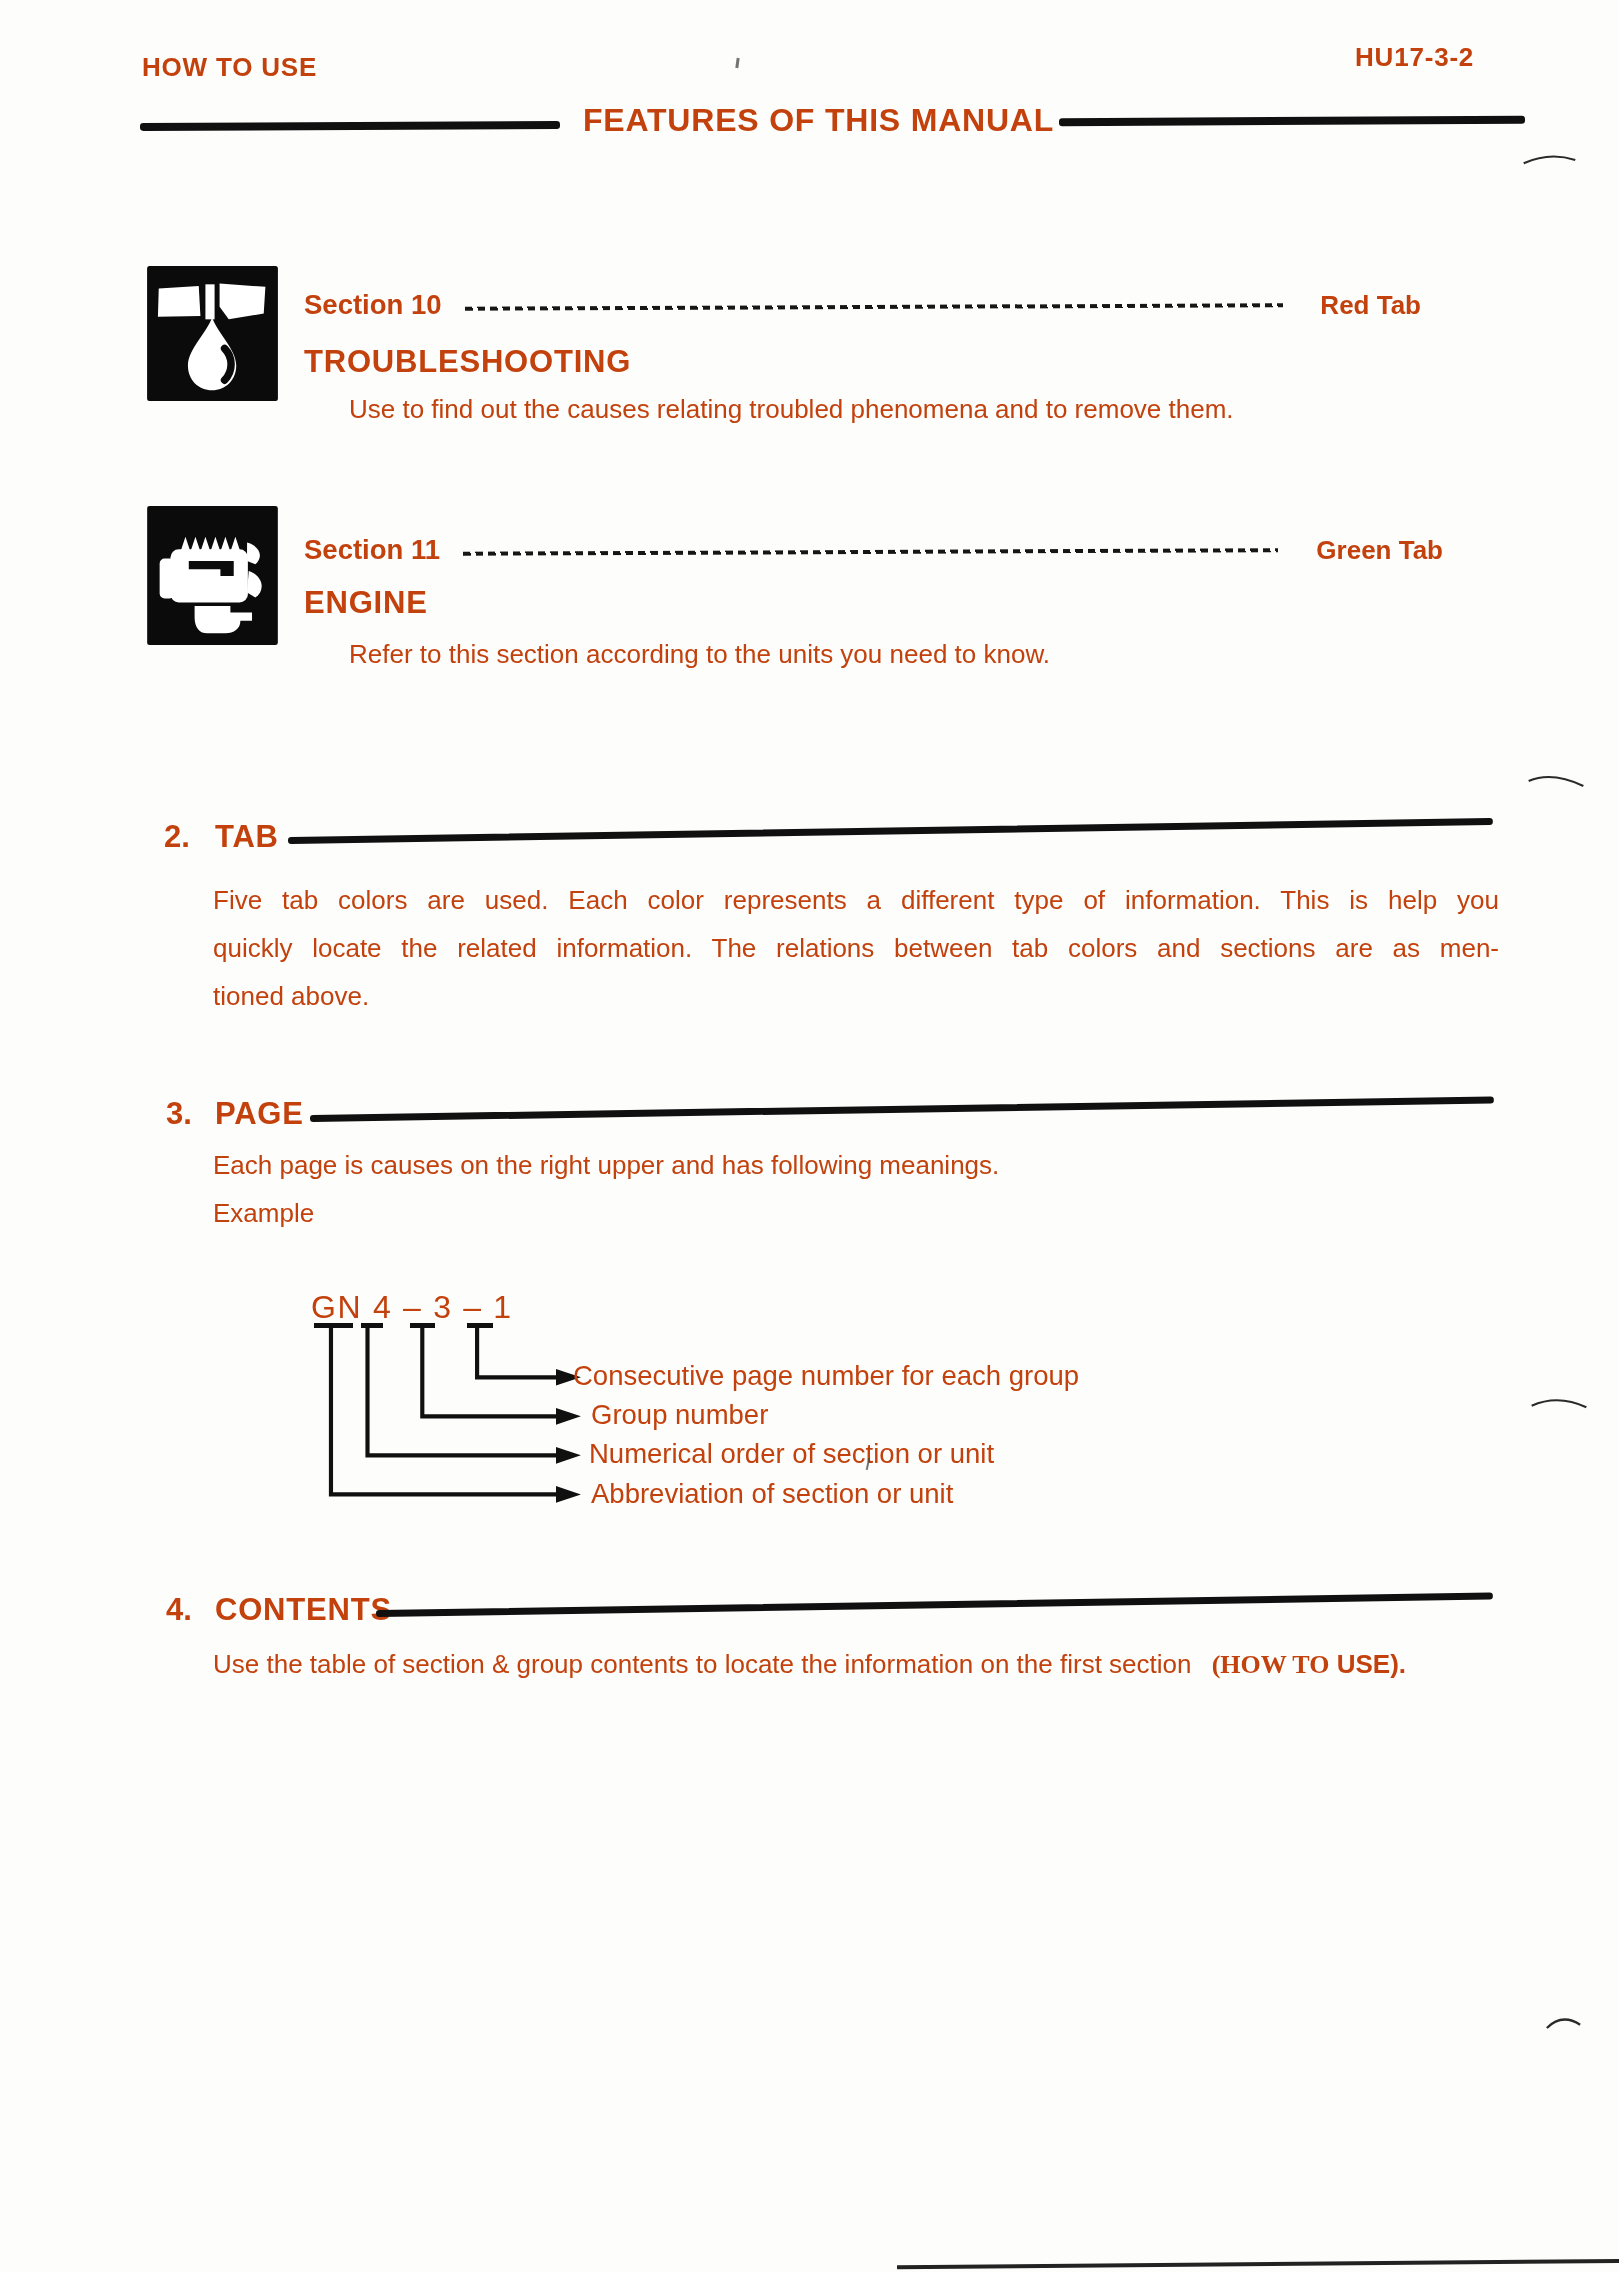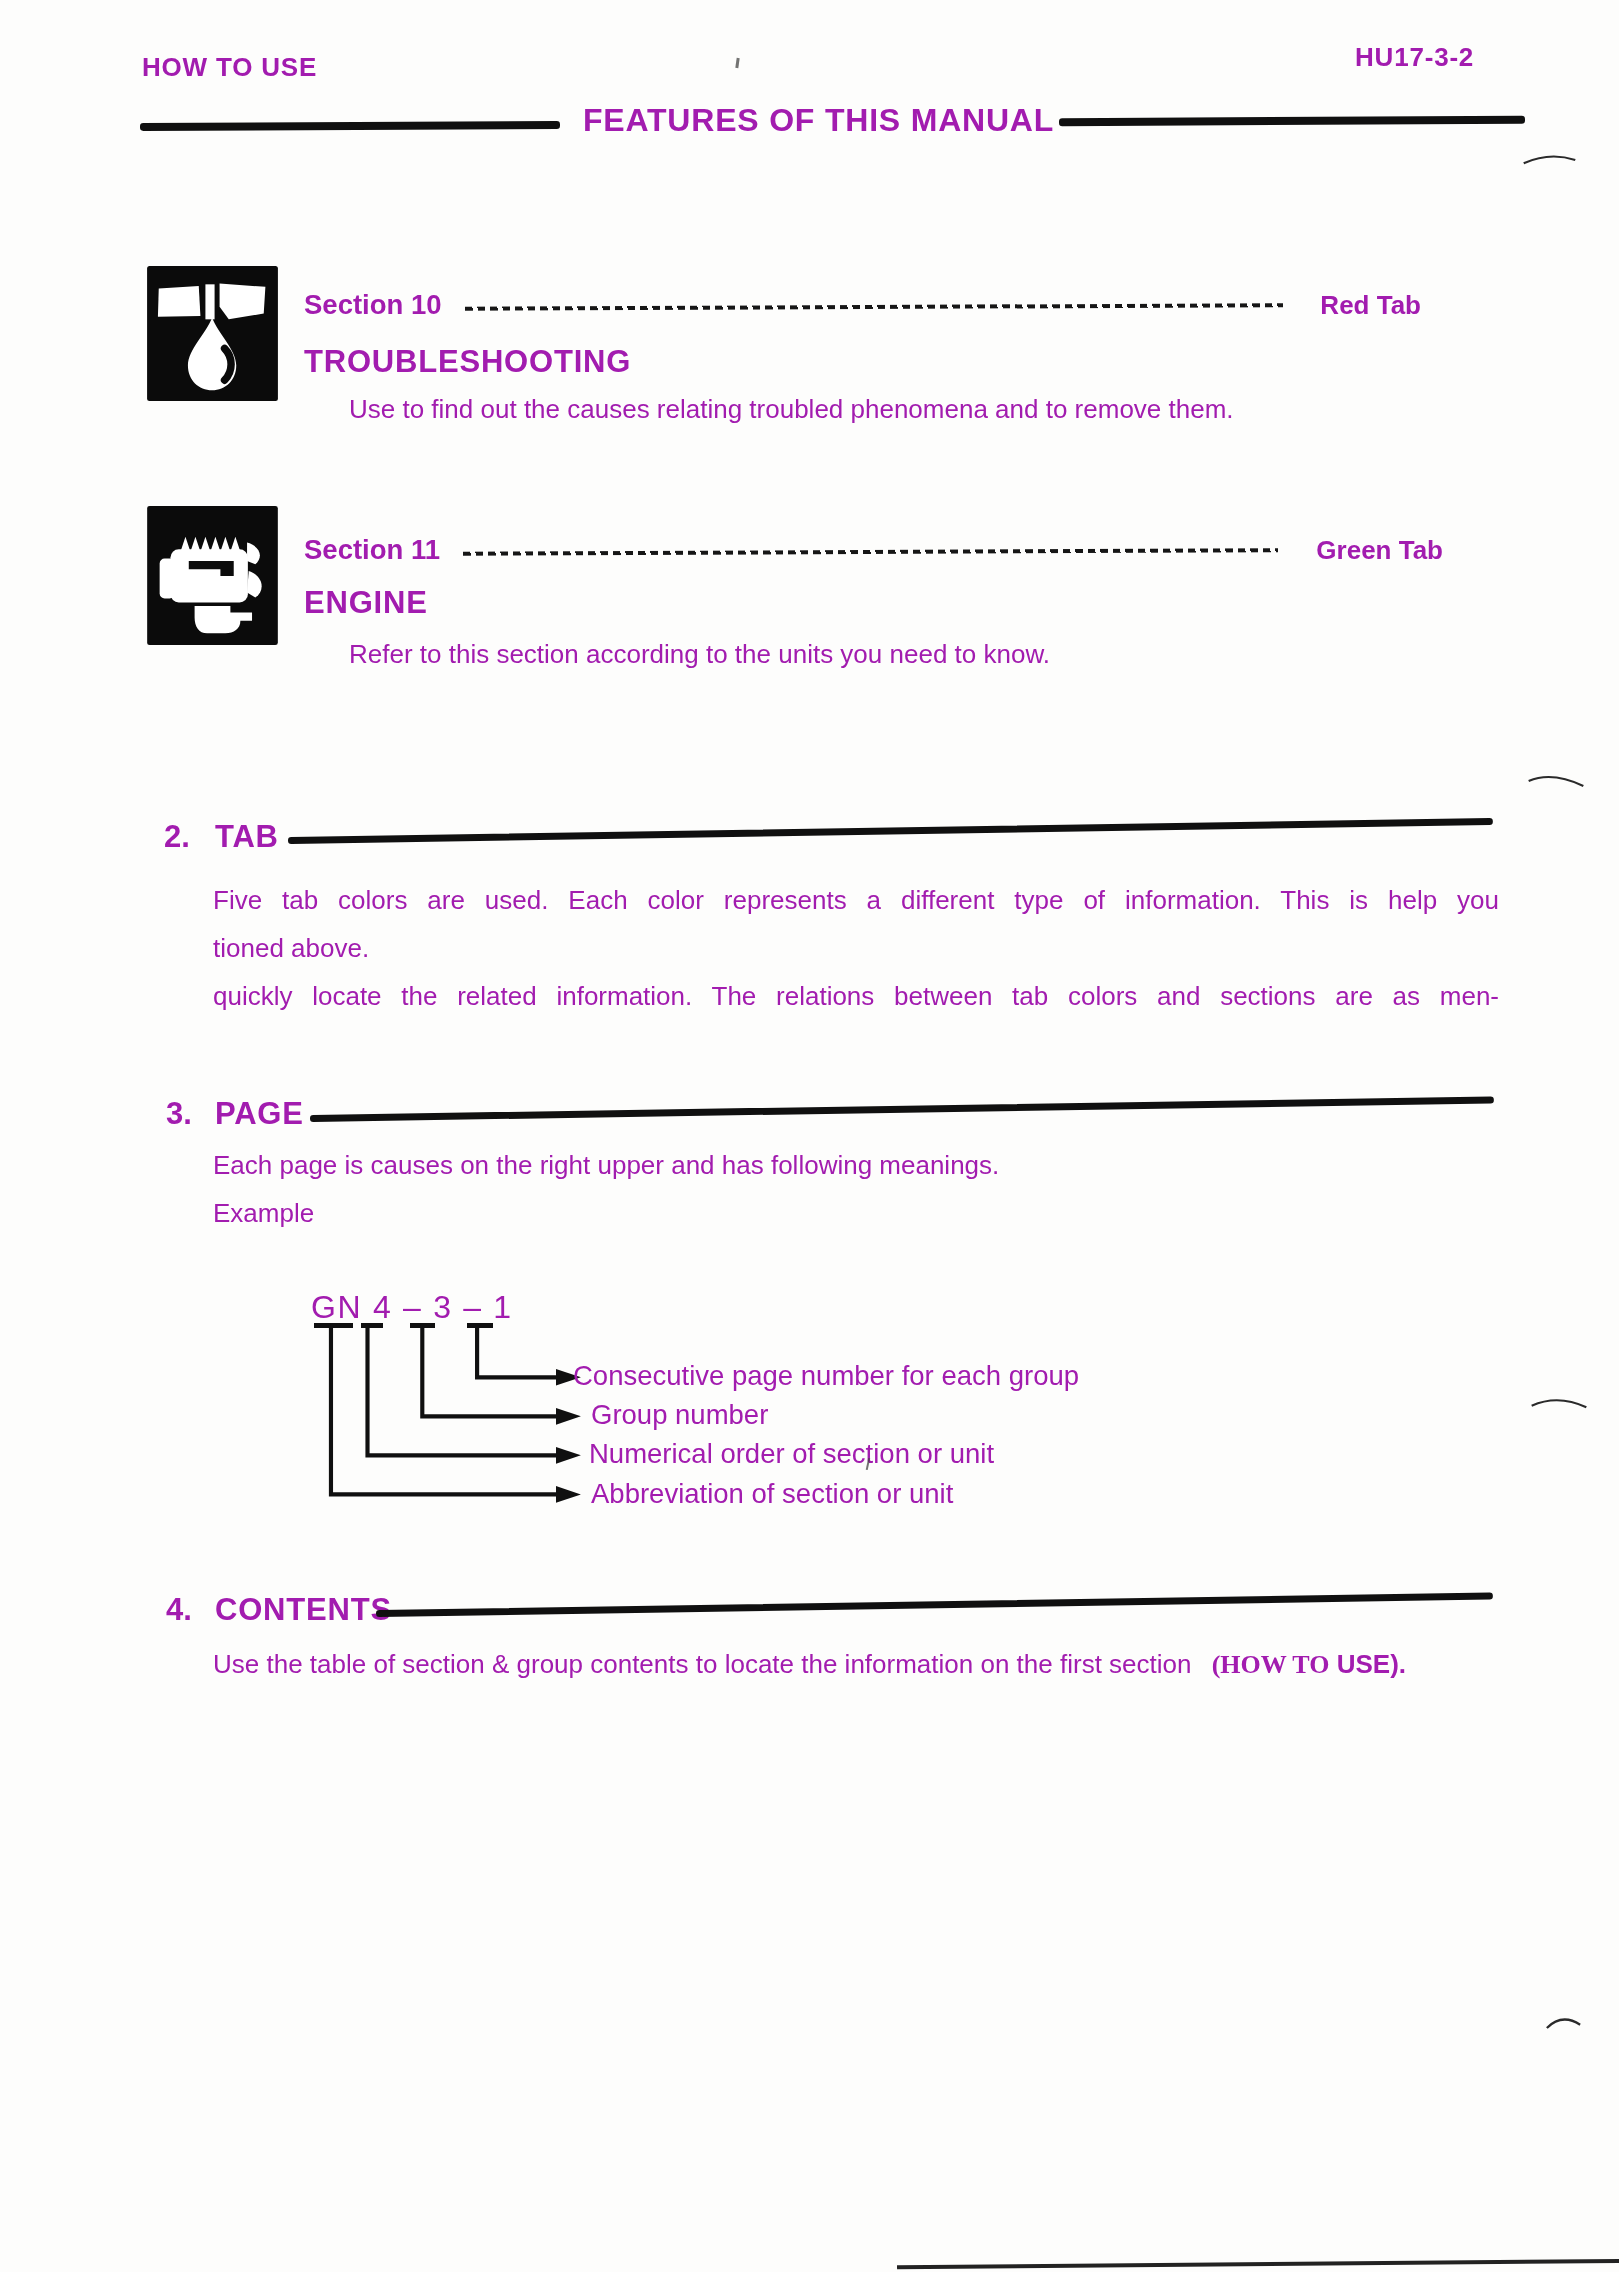--- a/index.html
+++ b/index.html
@@ -2,21 +2,21 @@
 <html style="font-size:13.3px"><head>
 <meta charset="utf-8">
 <style>
   html,body { margin:0; padding:0; background:#d9d9d9; }
   .page {
     position:relative;
     width:1620px; height:2273px;
     background:#fefefdf5;
     background-color:#fdfdfc;
     font-family:"Liberation Sans", sans-serif;
-    color:#a21caf;
+    color:#c2410c;
     overflow:hidden;
   }
   .abs { position:absolute; }
   .b { font-weight:bold; }
 
   
   .doc-title   { left:142px; top:52px;  font-size:26px; font-weight:bold; letter-spacing:0.8px; }
   .page-code   { left:1355px; top:42px; font-size:26px; font-weight:bold; letter-spacing:0.8px; }
   .banner-title{ left:583px; top:102px; width:466px; text-align:center;
                  font-size:32px; font-weight:bold; letter-spacing:0.8px; white-space:nowrap; }
@@ -105,22 +105,22 @@
     <span class="tab-label">Green Tab</span>
   </div>
   <div class="abs sec-name" style="left:304px; top:585px;">ENGINE</div>
   <div class="abs sec-desc" style="left:304px; top:639px;text-align:right;">Refer to this section according to the units you need to know.</div>
 
   <div class="abs head-num" style="left:164px; top:819px;">2.</div>
   <div class="abs head-title" style="left:215px; top:819px;">TAB</div>
   <div class="abs head-rule" style="left:288px; top:837px; width:1205px;"></div>
   <div class="abs" style="left:213px; top:876px; width:1286px;">
     <div class="para fill-line">Five tab colors are used.   Each color represents a different type of information.  This is help you</div>
+    <div class="para fill-line">quickly  locate  the  related  information.  The relations between tab colors and sections are as men-</div>
     <div class="para">tioned above.</div>
-    <div class="para fill-line">quickly  locate  the  related  information.  The relations between tab colors and sections are as men-</div>
   </div>
 
   <div class="abs head-num" style="left:166px; top:1096px;">3.</div>
   <div class="abs head-title" style="left:215px; top:1096px;">PAGE</div>
   <div class="abs head-rule" style="left:310px; top:1115px; width:1184px;"></div>
   <div class="abs body-line" style="left:213px; top:1141px;">Each page is causes on the right upper and has following meanings.</div>
   <div class="abs body-line" style="left:213px; top:1189px;">Example</div>
 
   <div class="abs code-text" style="left:311px; top:1289px;">GN 4 – 3 – 1</div>
   <div class="abs tick" style="left:314px; top:1323px; width:39px;"></div>

